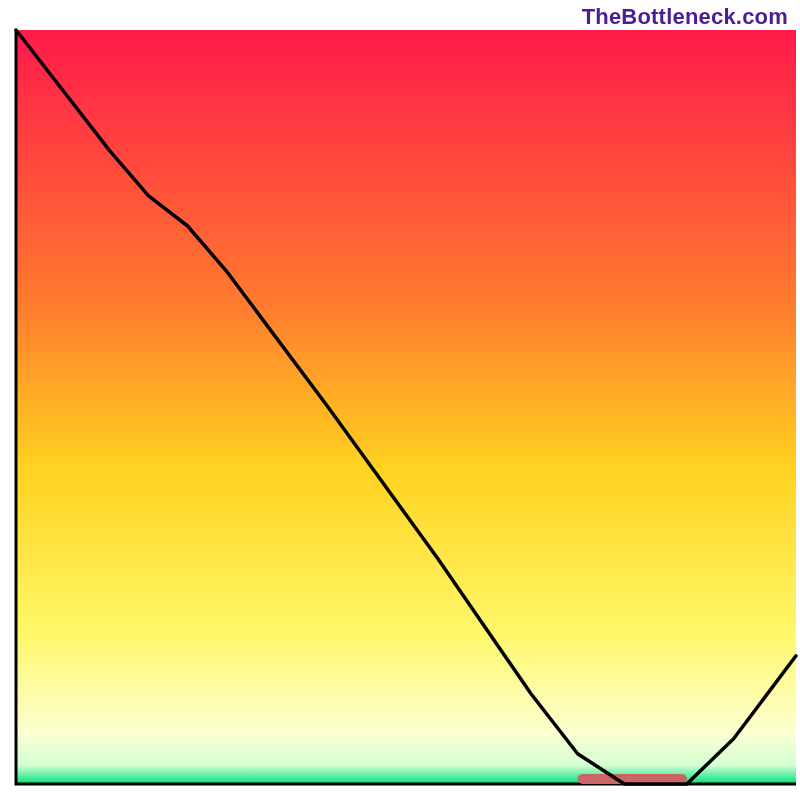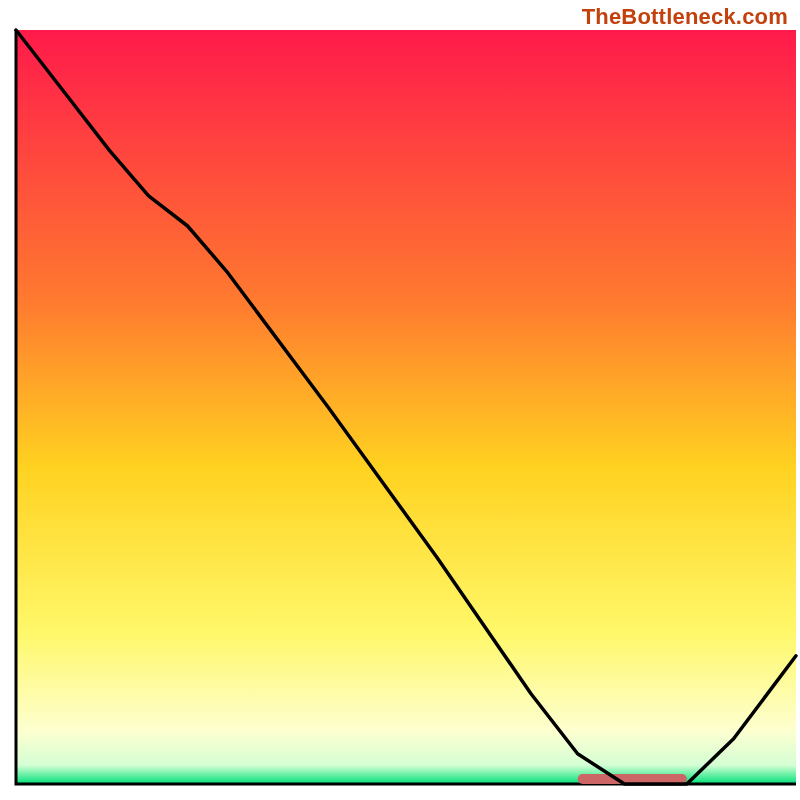--- a/index.html
+++ b/index.html
@@ -14,21 +14,21 @@
   .frame {
     position: relative;
     width: 800px;
     height: 800px;
     background: #ffffff;
   }
   .watermark {
     position: absolute;
     top: 4px;
     right: 12px;
-    color: #c2410c;
+    color: #4c1d95;
     font-size: 22px;
     font-weight: 600;
     letter-spacing: 0.2px;
   }
   svg {
     display: block;
   }
 </style>
 </head>
 <body>

